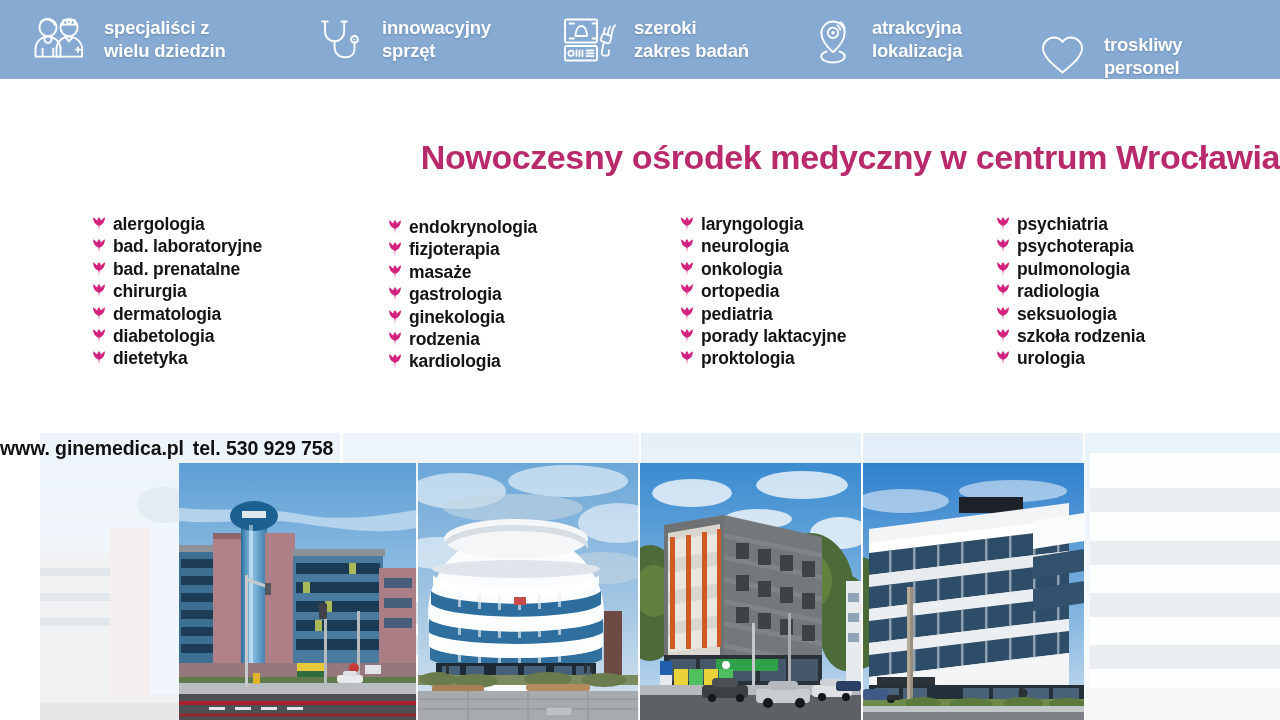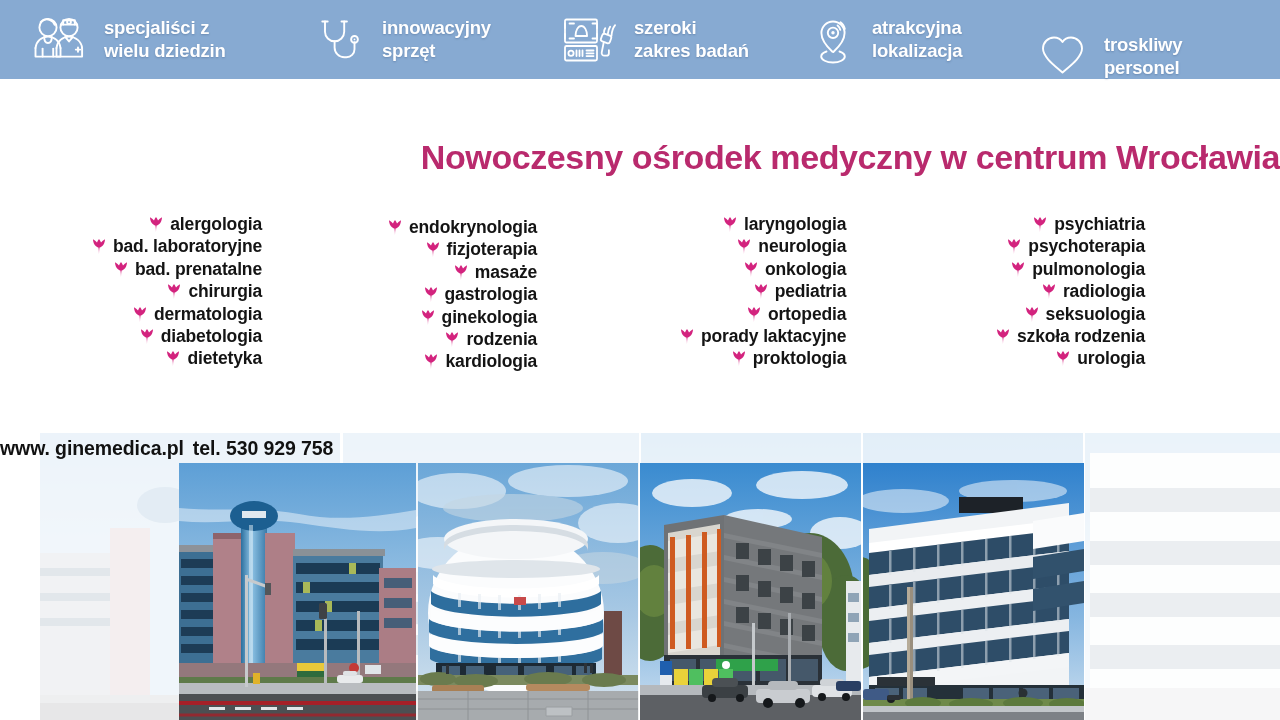--- a/index.html
+++ b/index.html
@@ -57,21 +57,20 @@
   .col { position:absolute; top:0; }
   .col.c0 { left:92px;  }
   .col.c1 { left:388px; top:3px; }
   .col.c2 { left:680px; }
   .col.c3 { left:996px; }
 
   .srv {
     display:flex; align-items:baseline; gap:7px;
     height:22.4px;
     white-space:nowrap;
-    justify-content:flex-end;
   }
   .srv .bullet { flex:0 0 auto; width:14px; height:15px; position:relative; top:2px; }
   .srv .bullet svg { display:block; }
   .srv .txt {
     font-size:17.5px;
     font-weight:bold;
     color:#141414;
     letter-spacing:-0.15px;
   }
 
@@ -348,29 +347,29 @@
           </svg>
         </span>
         <span class="txt">onkologia</span>
       </div>
     <div class="srv">
         <span class="bullet">
           <svg width="14" height="15" viewBox="0 0 14 15">
             <path d="M7 15c-.1-3.2-.3-5-.6-6.4C5.1 8 3.6 7.2 2.6 5.7 1.5 4.1 1.1 2.2 1 .3c1.6.9 3 2 4 3.3C5.4 2.4 6.1 1.2 7 0c.9 1.2 1.6 2.4 2 3.6 1-1.3 2.4-2.4 4-3.3-.1 1.9-.5 3.8-1.6 5.4-1 1.5-2.5 2.3-3.8 2.9C7.3 10 7.1 11.8 7 15z" fill="#d3237e"></path>
           </svg>
         </span>
+        <span class="txt">ortopedia</span>
+      </div>
+    <div class="srv">
+        <span class="bullet">
+          <svg width="14" height="15" viewBox="0 0 14 15">
+            <path d="M7 15c-.1-3.2-.3-5-.6-6.4C5.1 8 3.6 7.2 2.6 5.7 1.5 4.1 1.1 2.2 1 .3c1.6.9 3 2 4 3.3C5.4 2.4 6.1 1.2 7 0c.9 1.2 1.6 2.4 2 3.6 1-1.3 2.4-2.4 4-3.3-.1 1.9-.5 3.8-1.6 5.4-1 1.5-2.5 2.3-3.8 2.9C7.3 10 7.1 11.8 7 15z" fill="#d3237e"></path>
+          </svg>
+        </span>
         <span class="txt">pediatria</span>
-      </div>
-    <div class="srv">
-        <span class="bullet">
-          <svg width="14" height="15" viewBox="0 0 14 15">
-            <path d="M7 15c-.1-3.2-.3-5-.6-6.4C5.1 8 3.6 7.2 2.6 5.7 1.5 4.1 1.1 2.2 1 .3c1.6.9 3 2 4 3.3C5.4 2.4 6.1 1.2 7 0c.9 1.2 1.6 2.4 2 3.6 1-1.3 2.4-2.4 4-3.3-.1 1.9-.5 3.8-1.6 5.4-1 1.5-2.5 2.3-3.8 2.9C7.3 10 7.1 11.8 7 15z" fill="#d3237e"></path>
-          </svg>
-        </span>
-        <span class="txt">ortopedia</span>
       </div>
     <div class="srv">
         <span class="bullet">
           <svg width="14" height="15" viewBox="0 0 14 15">
             <path d="M7 15c-.1-3.2-.3-5-.6-6.4C5.1 8 3.6 7.2 2.6 5.7 1.5 4.1 1.1 2.2 1 .3c1.6.9 3 2 4 3.3C5.4 2.4 6.1 1.2 7 0c.9 1.2 1.6 2.4 2 3.6 1-1.3 2.4-2.4 4-3.3-.1 1.9-.5 3.8-1.6 5.4-1 1.5-2.5 2.3-3.8 2.9C7.3 10 7.1 11.8 7 15z" fill="#d3237e"></path>
           </svg>
         </span>
         <span class="txt">porady laktacyjne</span>
       </div>
     <div class="srv">

